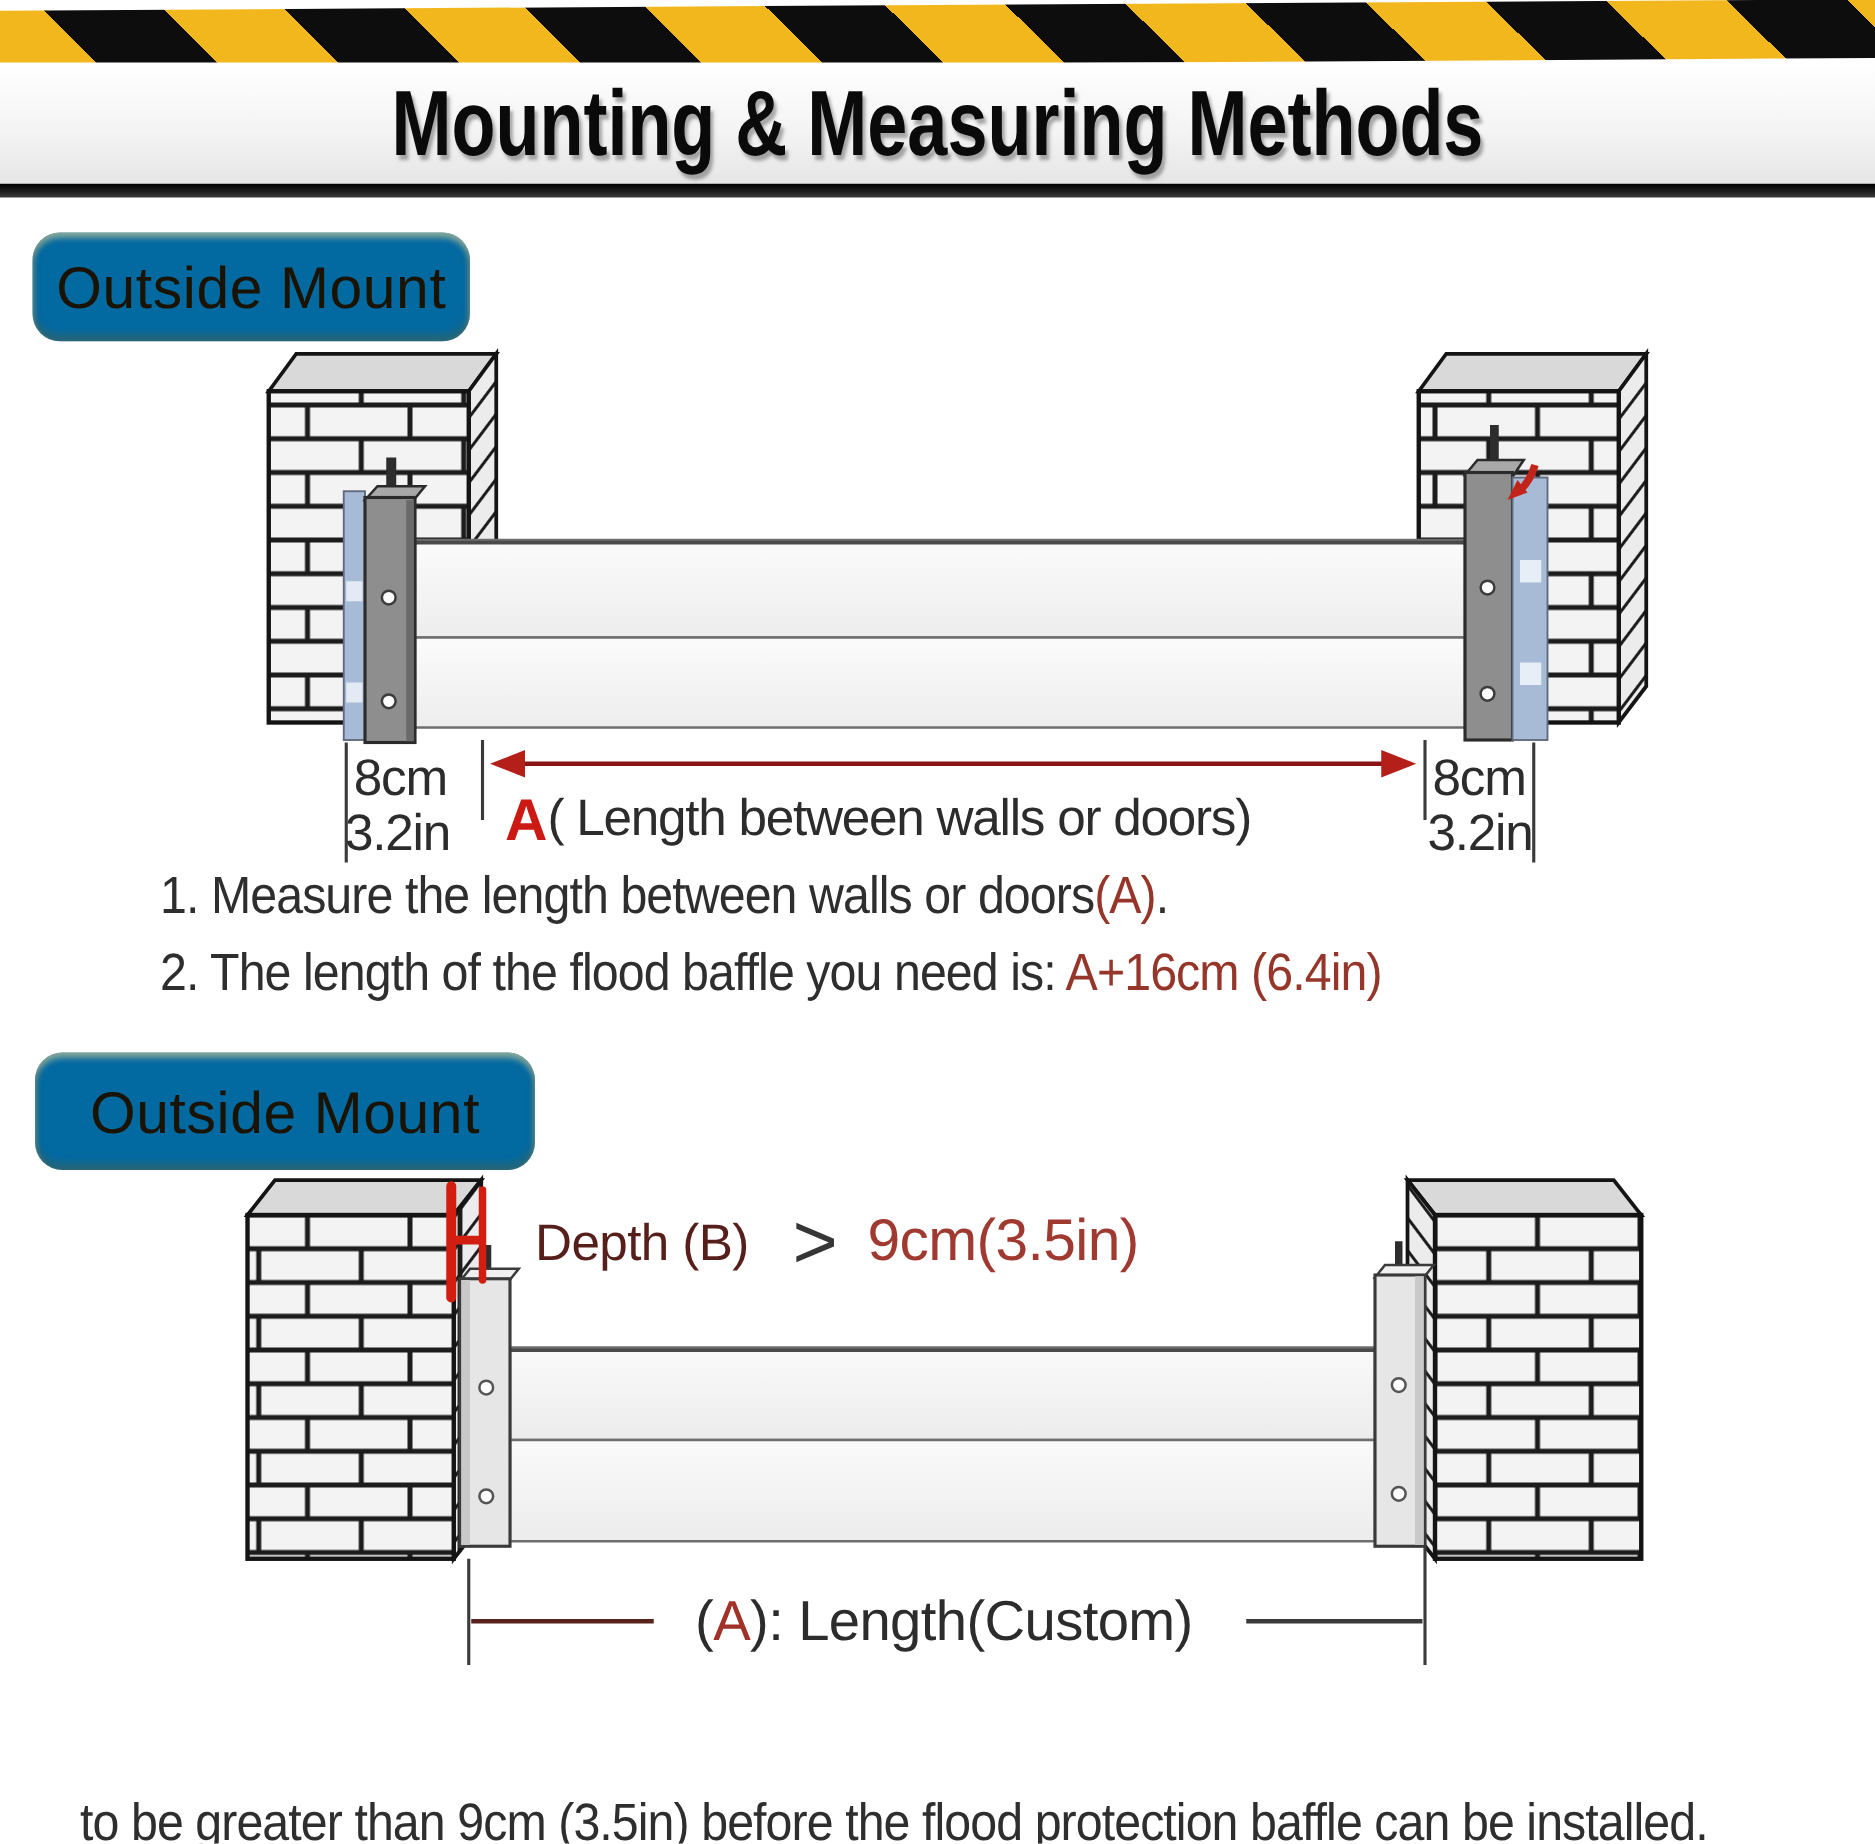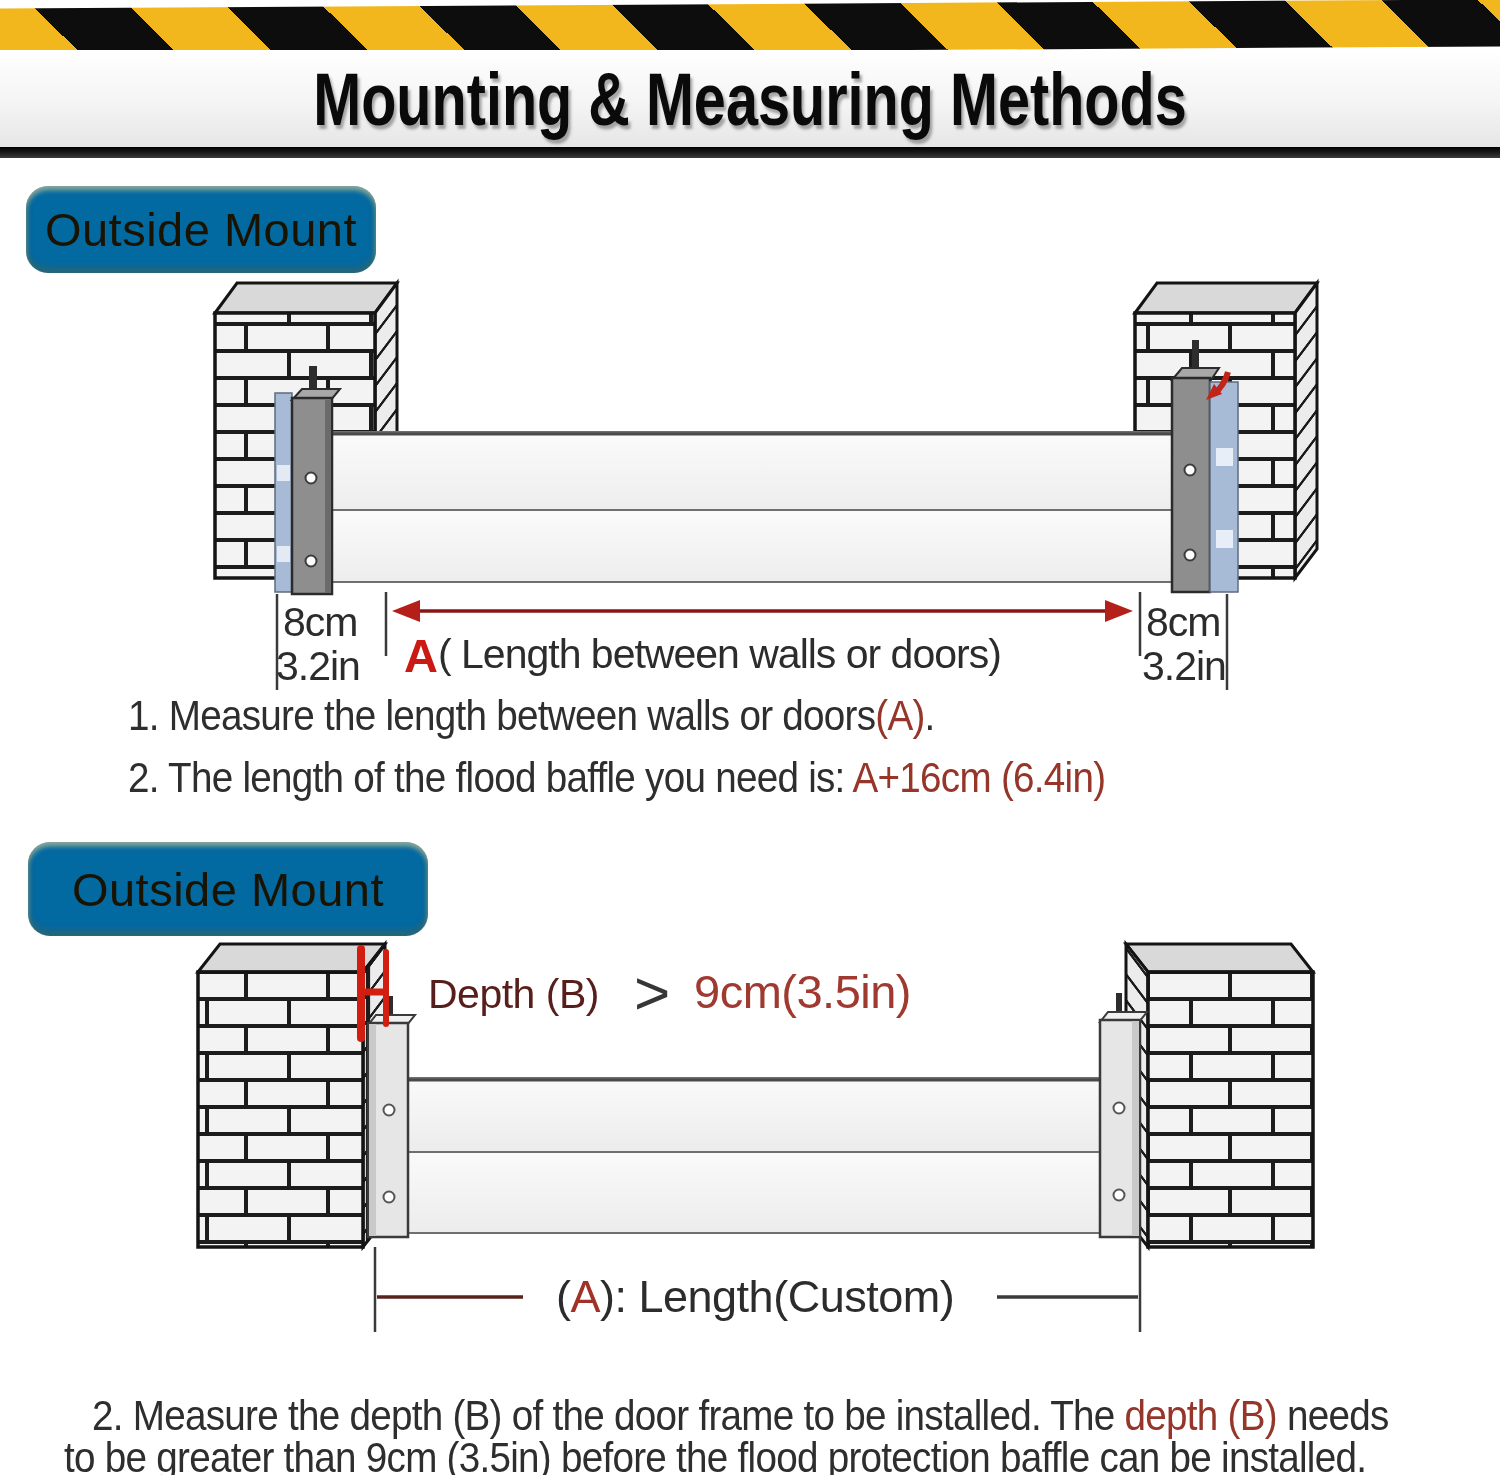--- a/index.html
+++ b/index.html
@@ -237,20 +237,17 @@
 
     <g>
       <line x1="375" y1="1247" x2="375" y2="1332" stroke="#3a3a3a" stroke-width="2.5"></line>
       <line x1="1140" y1="1238" x2="1140" y2="1332" stroke="#3a3a3a" stroke-width="2.5"></line>
       <line x1="377" y1="1297" x2="523" y2="1297" stroke="#59231d" stroke-width="3.5"></line>
       <line x1="997" y1="1297" x2="1138" y2="1297" stroke="#3a3a3a" stroke-width="3.5"></line>
       <text x="556" y="1312" class="t44"><tspan>(</tspan><tspan class="redA">A</tspan><tspan>): Length(Custom)</tspan></text>
     </g>
   </svg>
 
-  <div class="steps si2">
-    <div class="line"><span>2. Measure the depth (B) of the door frame to be installed. The </span><span class="accent">depth (B)</span><span> needs</span></div>
-  </div>
   <div class="steps si3">
     <div class="line">to be greater than 9cm (3.5in) before the flood protection baffle can be installed.</div>
   </div>
 
 </div>
 
 </body></html>

